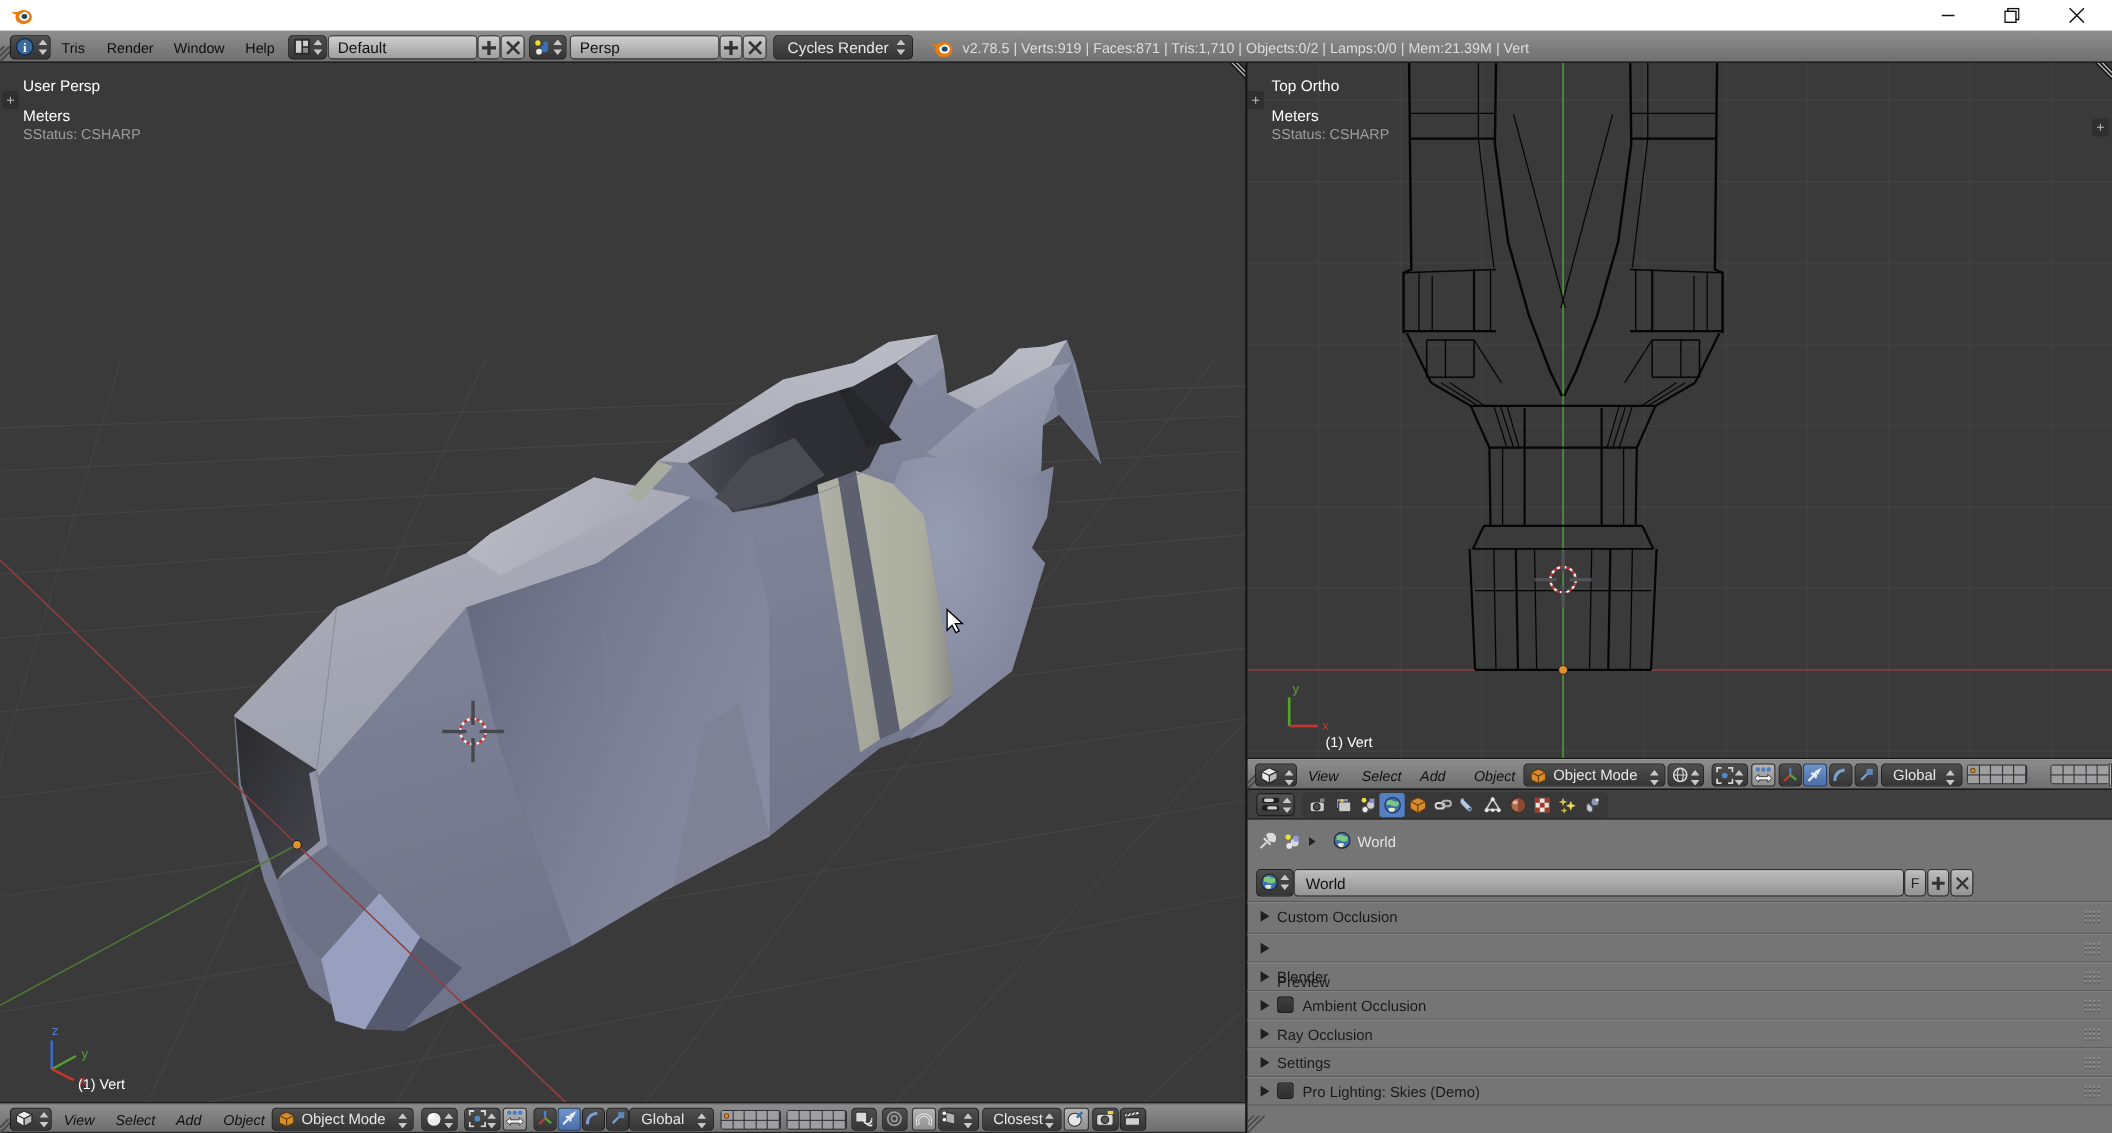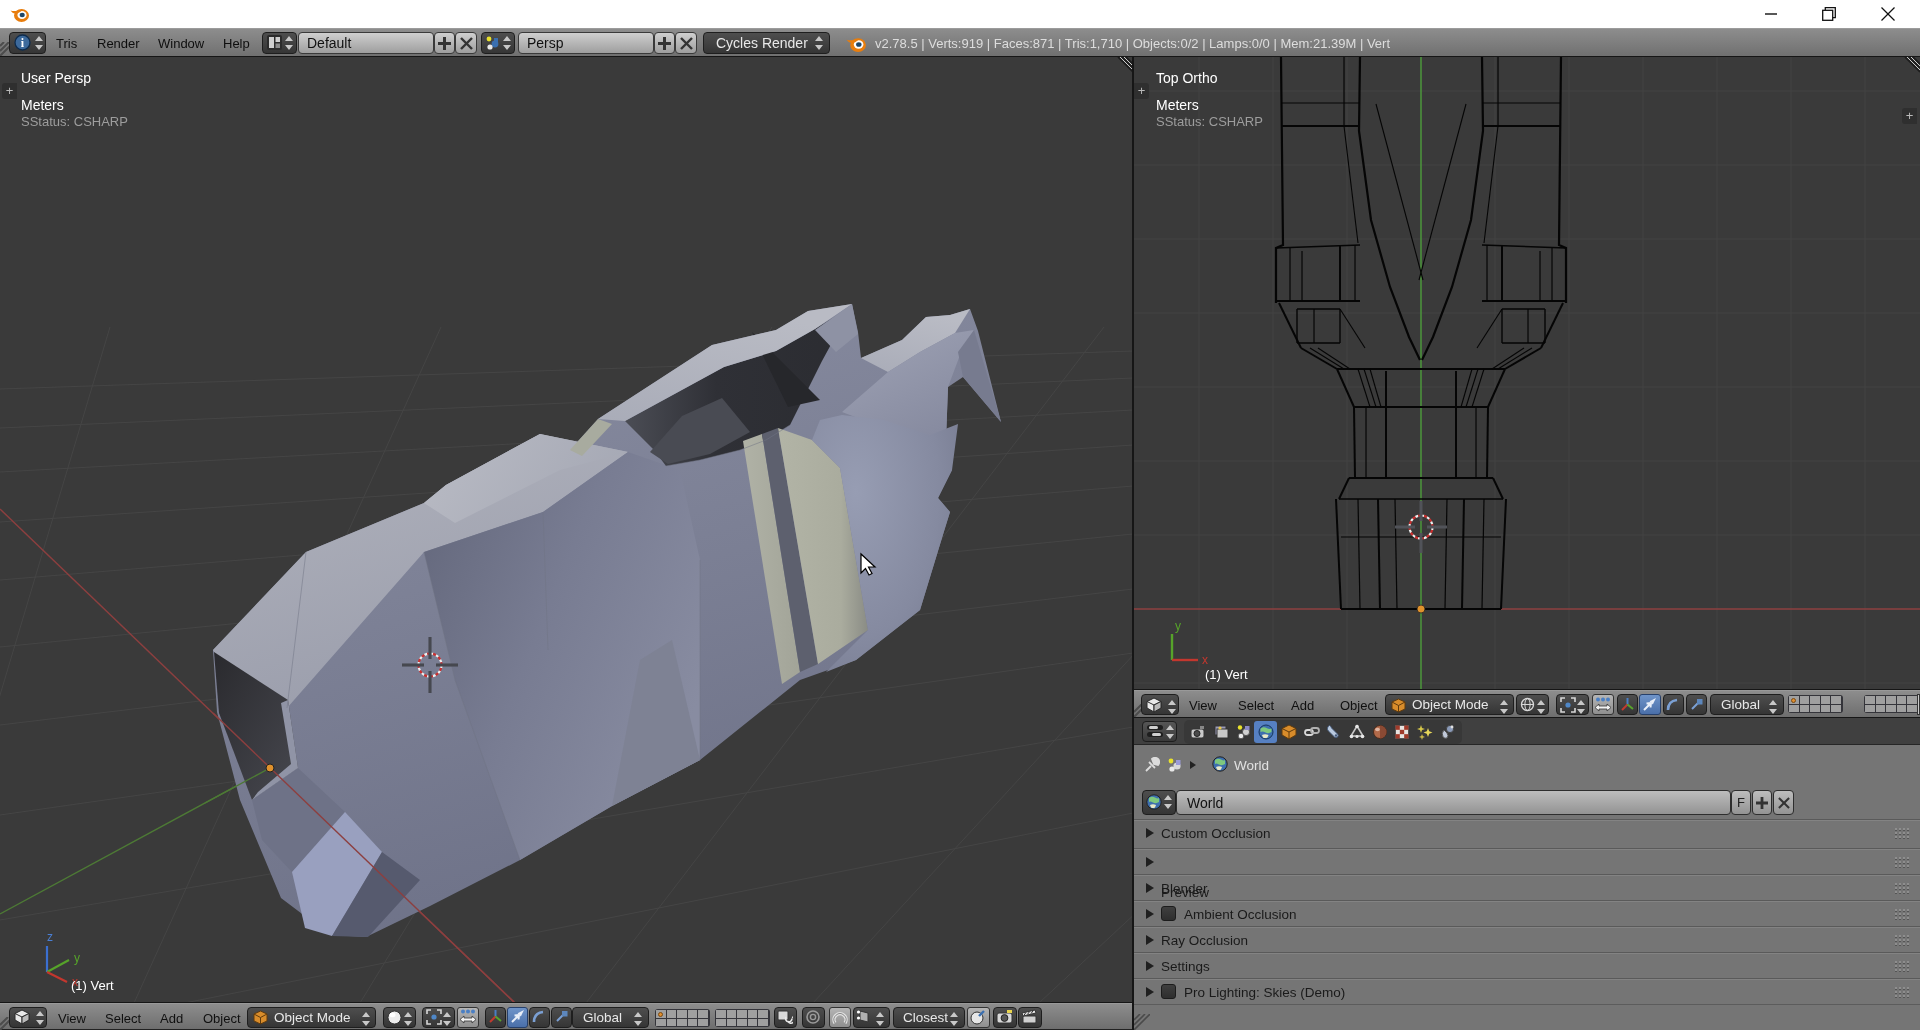--- a/index.html
+++ b/index.html
@@ -12,21 +12,21 @@
 .menutext { position:absolute; top:7px; font-size:13px; color:#0e0e0e; }
 .dbtn { position:absolute; background:linear-gradient(#4e4e4e,#353535); border:1px solid #1e1e1e;
   border-radius:4px; }
 .lfield { position:absolute; background:linear-gradient(#cfcfcf,#9e9e9e); border:1px solid #3a3a3a;
   border-radius:4px; color:#111; font-size:14px; }
 .lbtn { position:absolute; background:linear-gradient(#cfcfcf,#9e9e9e); border:1px solid #3a3a3a;
   border-radius:4px; color:#222; text-align:center; }
 .vhead { position:absolute; background:linear-gradient(#8d8d8d,#6e6e6e);
   border-top:1px solid #999; border-bottom:1px solid #222; }
 .ovl { position:absolute; color:#fff; font-size:14px; }
-.hdrtxt { position:absolute; top:7px; font-size:13px; color:#101010; }
+.hdrtxt { position:absolute; top:7px; font-size:13px; color:#101010;font-style:italic; }
 .ptxt { position:absolute; font-size:13.5px; color:#1a1a1a; }
 </style></head><body>
 
 <div class="abs titlebar">
   <svg class="abs" style="left:10px;top:4px" width="20" height="20" viewBox="0 0 20 20">
     <ellipse cx="11.5" cy="11.5" rx="7.5" ry="6.5" fill="#e87d0d"></ellipse>
     <ellipse cx="12" cy="11" rx="4.6" ry="4.0" fill="#fdfdfd"></ellipse>
     <ellipse cx="12.2" cy="11" rx="2.6" ry="2.2" fill="#1d4668"></ellipse>
     <path d="M0.5 6.5 Q4 7.5 8 6.5 L13 5.5 Q8.5 10 5 9.5 Q2 9 0.5 6.5 Z" fill="#e87d0d"></path>
   </svg>

